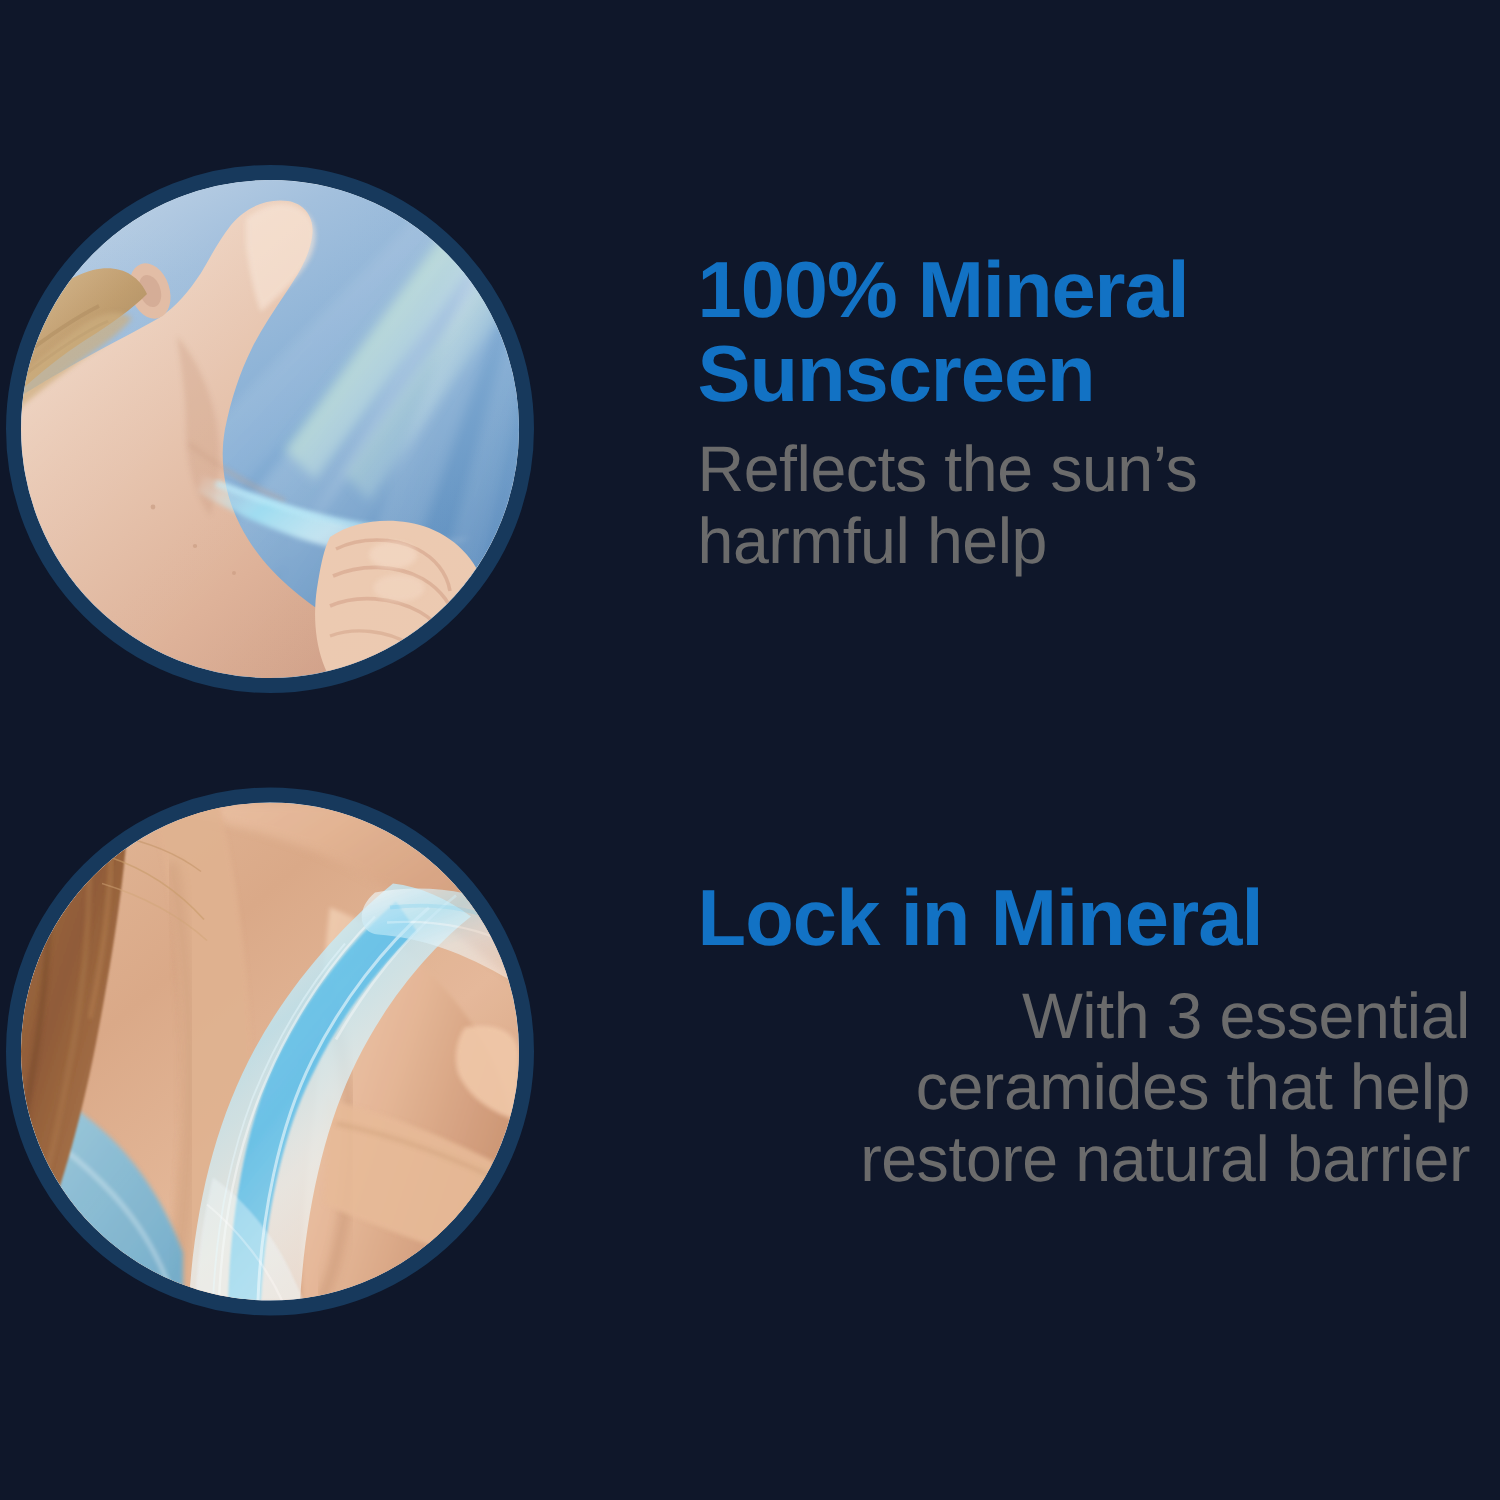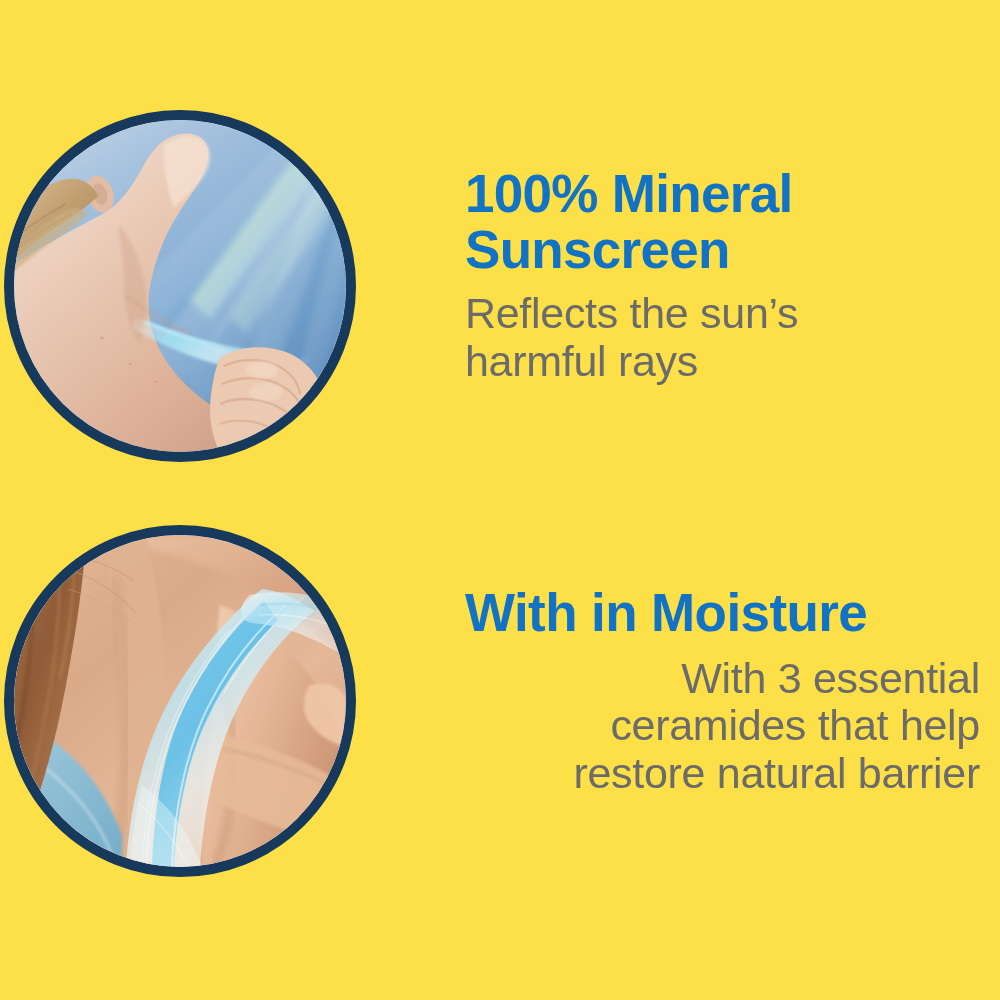--- a/index.html
+++ b/index.html
@@ -6,21 +6,21 @@
   html,body {
     width:1000px; height:1000px;
     background:#ffffff;
     font-family:"Liberation Sans", sans-serif;
     overflow:hidden;
   }
 
   .page {
     position:relative;
     width:1000px; height:1000px;
-    background:#fde047;
+    background:#0f172a;
   }
 
   
   .feature {
     position:absolute;
     display:flex;
     align-items:flex-start;
   }
   .feature-1 { left:0px;  top:110px; width:1000px; }
   .feature-2 { left:0px;  top:525px; width:1000px; }
@@ -197,21 +197,21 @@
             <rect x="0" y="0" width="332" height="332" fill="url(#ray1)" opacity="0.12"></rect>
           </svg>
         </div>
       </div>
     </div>
 
     <div class="feature-text">
       <div class="f-title">100% Mineral
 Sunscreen</div>
       <div class="f-desc">Reflects the sun’s
-harmful rays</div>
+harmful help</div>
     </div>
   </div>
 
   <div class="feature feature-2">
 
     <div class="circle-wrap">
       <div class="photo-circle">
         <div class="photo-inner">
           <svg viewBox="0 0 332 332" preserveAspectRatio="xMidYMid slice" aria-hidden="true">
             <defs>
@@ -318,20 +318,20 @@
               <path d="M124,268 C146,286 164,310 174,332" stroke="#ffffff" stroke-width="1.5" fill="none" opacity="0.55"></path>
             </g>
 
             <rect x="0" y="0" width="332" height="332" fill="#ffffff" opacity="0.04"></rect>
           </svg>
         </div>
       </div>
     </div>
 
     <div class="feature-text">
-      <div class="f-title">With in Moisture</div>
+      <div class="f-title">Lock in Mineral</div>
       <div class="f-desc">With 3 essential
 ceramides that help
 restore natural barrier</div>
     </div>
   </div>
 
 </div>
 
 </body></html>

